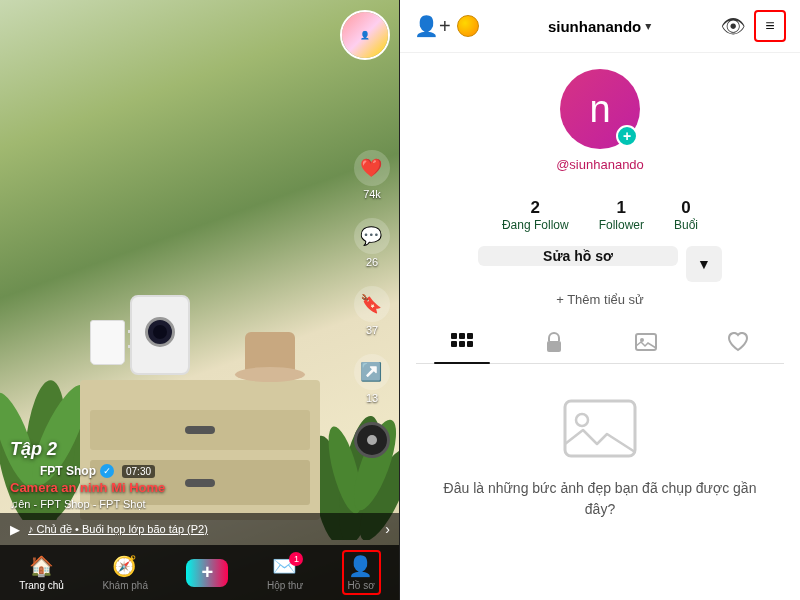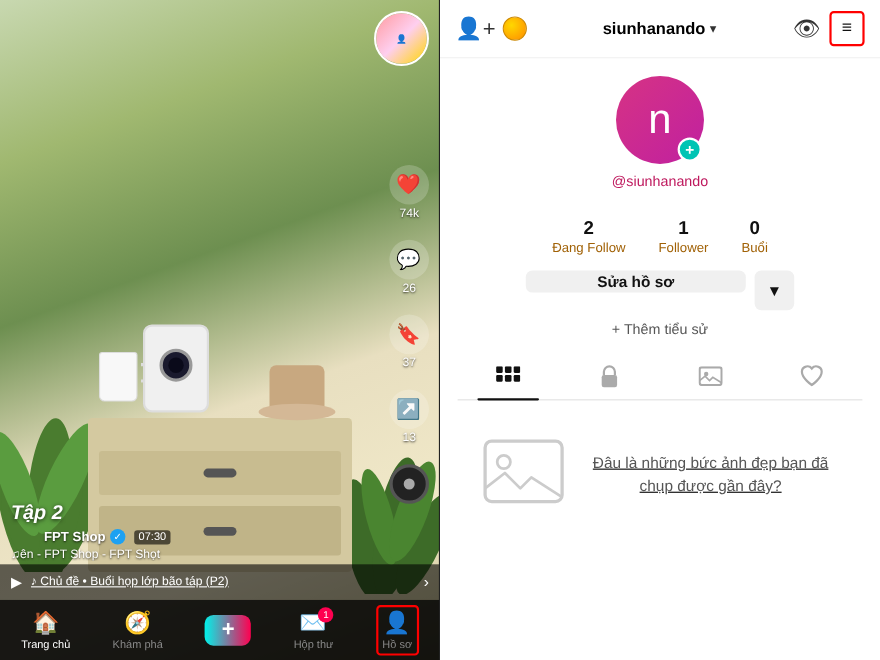--- a/index.html
+++ b/index.html
@@ -530,21 +530,21 @@
       flex-direction: column;
       align-items: center;
     }
     .stat-number {
       font-size: 17px;
       font-weight: 700;
       color: #111;
     }
     .stat-label {
       font-size: 12px;
-      color: #a16207;
+      color: #14532d;
     }
 
     
     .profile-actions {
       display: flex;
       gap: 8px;
       justify-content: center;
       margin-bottom: 10px;
     }
     .edit-btn {
@@ -610,25 +610,24 @@
       left: 20%;
       right: 20%;
       height: 2.5px;
       background: #111;
       border-radius: 2px;
     }
 
     
     .empty-state {
       display: flex;
-      flex-direction: row;
+      flex-direction: column;
       align-items: center;
       padding: 20px 20px;
       gap: 12px;
-      text-decoration: underline;
     }
     .empty-icon {
       width: 80px;
       height: 70px;
       display: flex;
       align-items: center;
       justify-content: center;
     }
     .empty-text {
       font-size: 14px;
@@ -738,20 +737,21 @@
       </div>
     </div>
 
     <div class="video-overlay">
       <div class="episode-label">Tập 2</div>
       <div class="video-channel">
         <span class="channel-name">FPT Shop</span>
         <span class="verified-badge">✓</span>
         <span class="time-badge">07:30</span>
       </div>
+      <div class="video-title">Camera an ninh Mi Home</div>
       <div class="video-music">♫ên - FPT Shop - FPT Shọt</div>
     </div>
 
     <div class="bottom-bar-left">
       <span style="font-size:13px;color:#fff;">▶</span>
       <span class="bottom-text">♪ Chủ đề • Buổi họp lớp bão táp (P2)</span>
       <span class="bottom-arrow">›</span>
     </div>
 
     <nav class="nav-bar-left">

